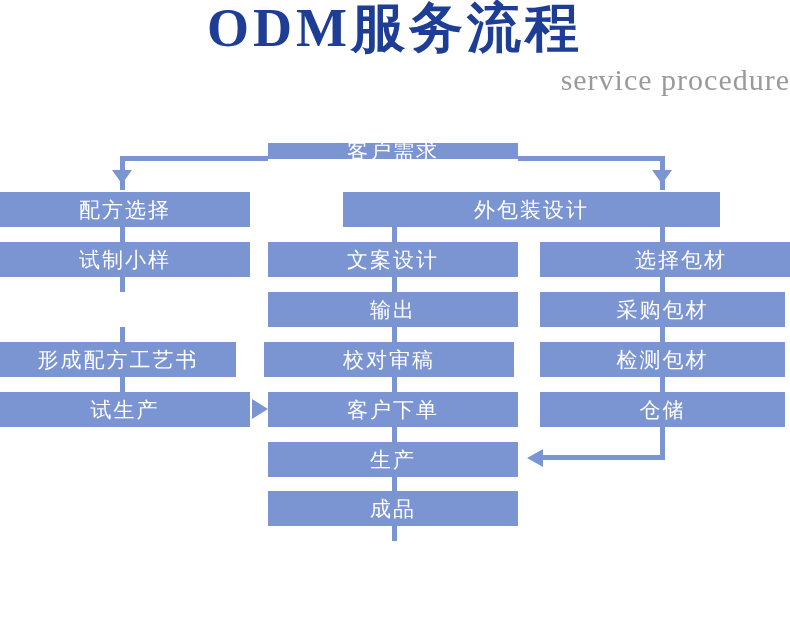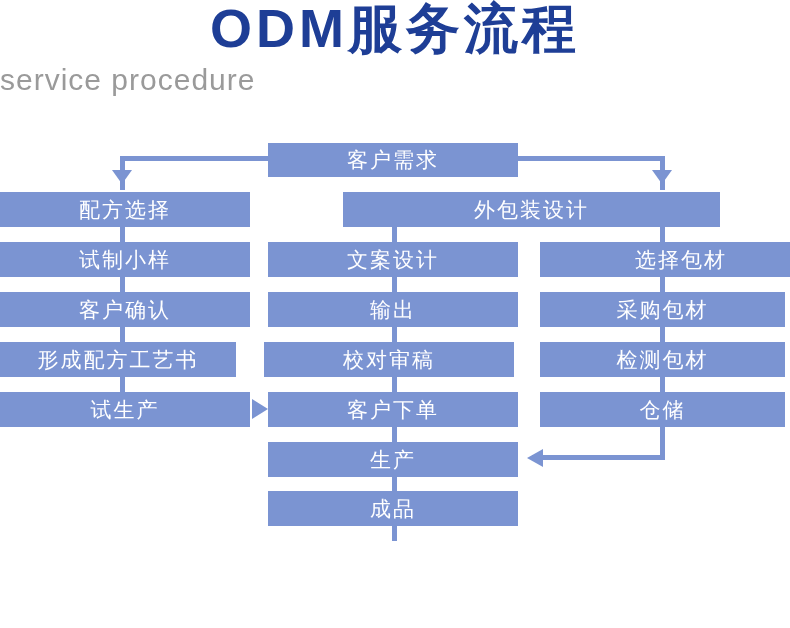--- a/index.html
+++ b/index.html
@@ -5,30 +5,30 @@
   :root{
     --box:#7b94d2;
     --title:#1e3e96;
     --subtitle:#9a9a9a;
     --boxtext:#ffffff;
     --bg:#ffffff;
   }
   html,body{margin:0;padding:0;background:var(--bg);}
   .stage{
     position:relative;width:790px;height:628px;background:var(--bg);
-    overflow:hidden;font-family:Liberation Sans, sans-serif;
+    overflow:hidden;font-family:Liberation Serif, serif;
   }
   .title{
     position:absolute;left:0;top:-4px;width:790px;height:64px;line-height:64px;
     text-align:center;color:var(--title);font-size:54px;font-weight:800;
     letter-spacing:4px;white-space:nowrap;
   }
   .subtitle{
     position:absolute;left:0;top:62px;width:790px;height:36px;line-height:36px;
-    text-align:left;color:var(--subtitle);font-size:30px;font-weight:400;
+    text-align:right;color:var(--subtitle);font-size:30px;font-weight:400;
     letter-spacing:1px;
   }
   .node{
     position:absolute;height:35px;background:var(--box);color:var(--boxtext);
     display:flex;align-items:center;justify-content:center;
     font-size:21px;letter-spacing:2px;white-space:nowrap;
   }
   .line{position:absolute;background:var(--box);}
   .tri{position:absolute;width:0;height:0;}
   .tri.down{border-left:10px solid transparent;border-right:10px solid transparent;border-top:14px solid var(--box);}
@@ -36,30 +36,29 @@
   .tri.left{border-top:9px solid transparent;border-bottom:9px solid transparent;border-right:16px solid var(--box);}
 </style>
 </head>
 <body>
 
 <div class="stage">
 
   <div class="title">ODM服务流程</div>
   <div class="subtitle">service procedure</div>
 
-  <div class="node" style="left:268px;top:143px;width:250px;height:34px">客户需求</div>
+  <div class="node" style="left:268px;top:143px;width:250px;height:16px">客户需求</div>
 
   <div class="node" style="left:0;top:192px;width:250px">配方选择</div>
   <div class="node" style="left:0;top:242px;width:250px">试制小样</div>
 
   <div class="node" style="left:343px;top:192px;width:377px">外包装设计</div>
   <div class="node" style="left:268px;top:242px;width:250px">文案设计</div>
   <div class="node" style="left:540px;top:242px;width:282px">选择包材</div>
 
-  <div class="node" style="left:0;top:292px;width:250px">客户确认</div>
   <div class="node" style="left:268px;top:292px;width:250px">输出</div>
   <div class="node" style="left:540px;top:292px;width:245px">采购包材</div>
 
   <div class="node" style="left:0;top:342px;width:236px">形成配方工艺书</div>
   <div class="node" style="left:264px;top:342px;width:250px">校对审稿</div>
   <div class="node" style="left:540px;top:342px;width:245px">检测包材</div>
 
   <div class="node" style="left:0;top:392px;width:250px">试生产</div>
   <div class="node" style="left:268px;top:392px;width:250px">客户下单</div>
   <div class="node" style="left:540px;top:392px;width:245px">仓储</div>

